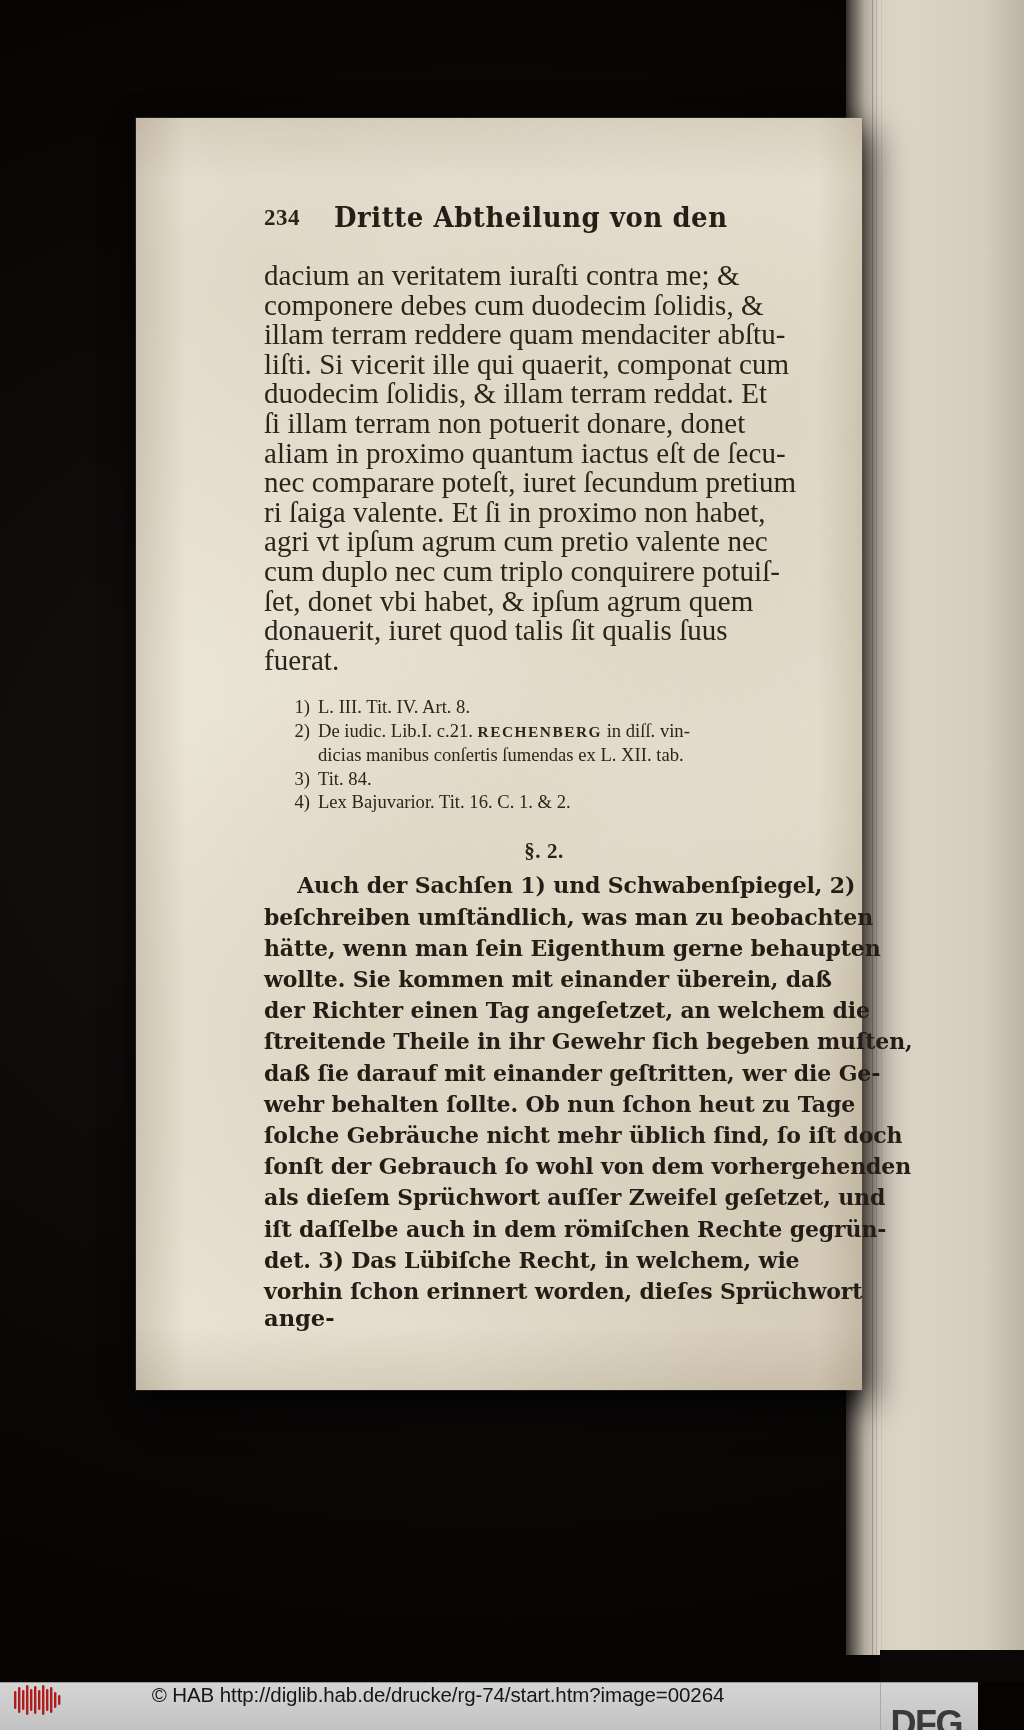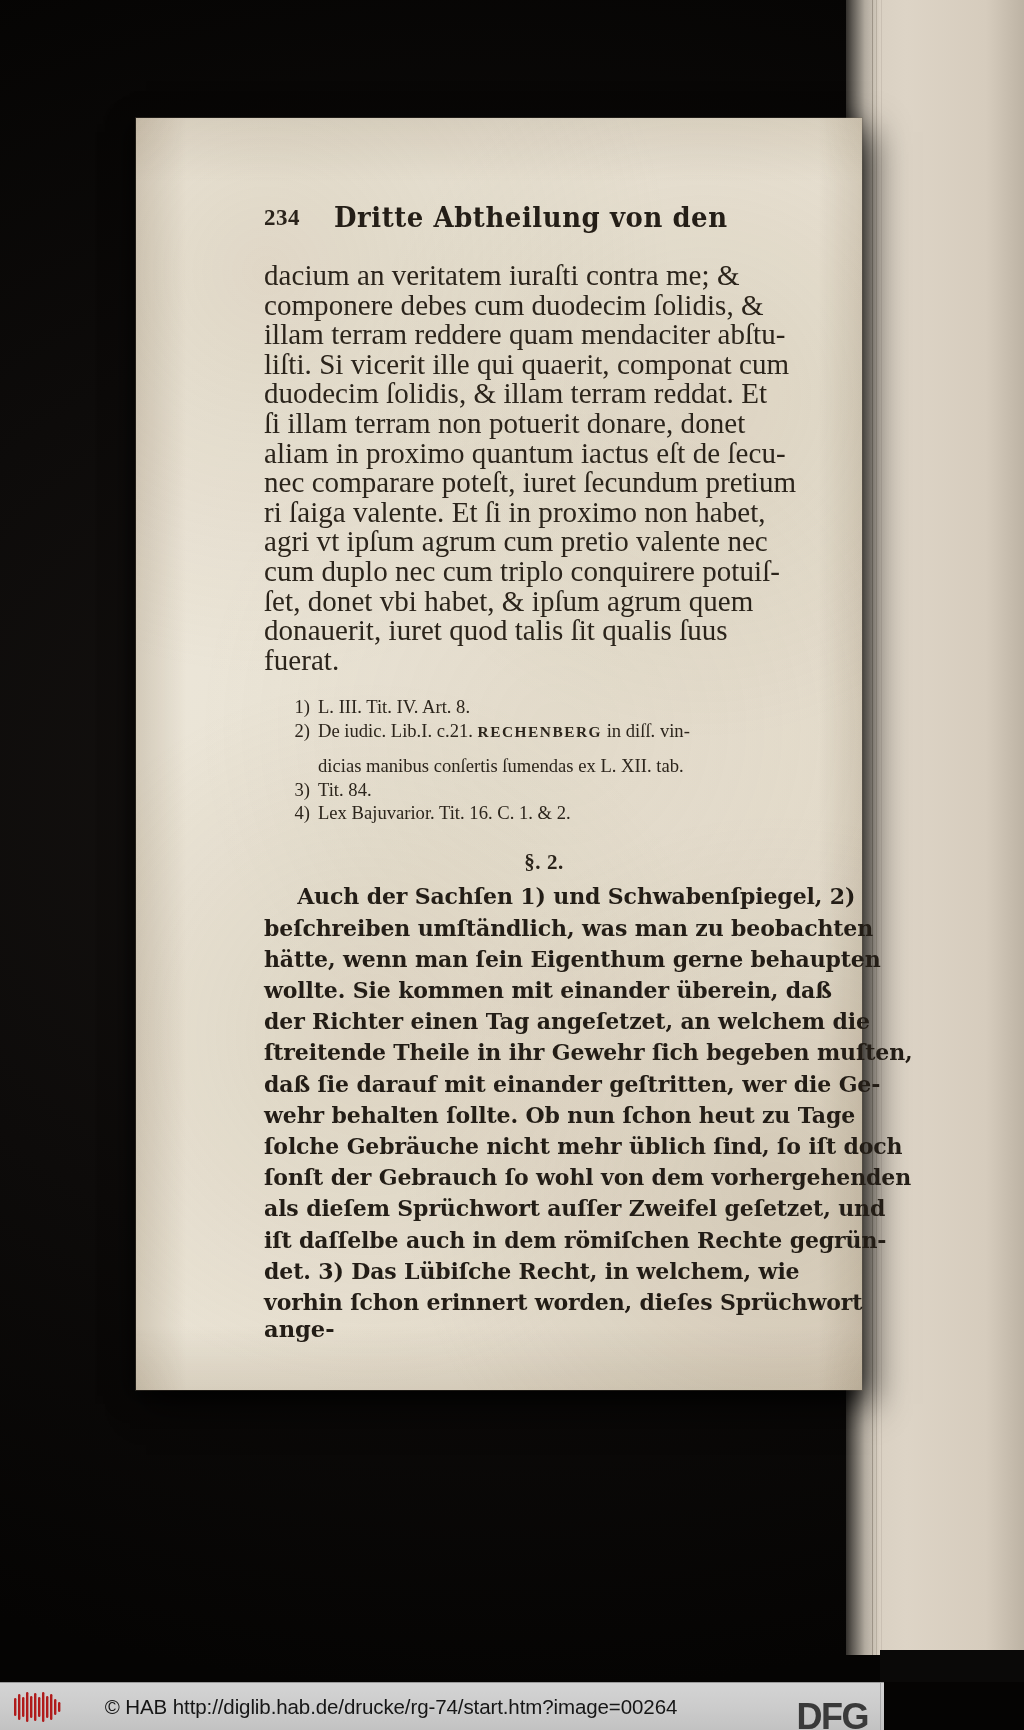--- a/index.html
+++ b/index.html
@@ -188,21 +188,21 @@
     line-height: 23.4px;
     color: #2c251c;
   }
   .fn {
     display: flex;
     gap: 8px;
     white-space: nowrap;
   }
   .fn-num { width: 22px; flex: 0 0 22px; text-align: right; }
   .fn-txt { flex: 1 1 auto; }
-  .fn-cont { padding-left: 30px; white-space: nowrap; margin-top: 11px; }
+  .fn-cont { padding-left: 30px; white-space: nowrap; }
   .sc {
     font-size: 15.4px;
     letter-spacing: 1.5px;
     font-weight: 600;
   }
 
   
   .sec-head {
     text-align: center;
     font-size: 21px;
@@ -235,24 +235,24 @@
     font-weight: 700;
     color: #231d16;
     margin-top: -2px;
     padding-right: 2px;
   }
 
   
   .footer-bar {
     position: absolute;
     left: 0; bottom: 0;
-    width: 884px; height: 48px;
+    width: 978px; height: 48px;
     background: linear-gradient(to bottom, #d4d4d4 0%, #cccccc 50%, #c2c2c2 100%);
     display: flex;
-    align-items: center;
+    align-items: flex-start;
     border-top: 1px solid #9a9a9a;
   }
   .hab-mark {
     width: 56px; height: 34px;
     margin-left: 10px;
     flex: 0 0 56px;
     display: flex;
     align-items: center;
     justify-content: center;
   }

